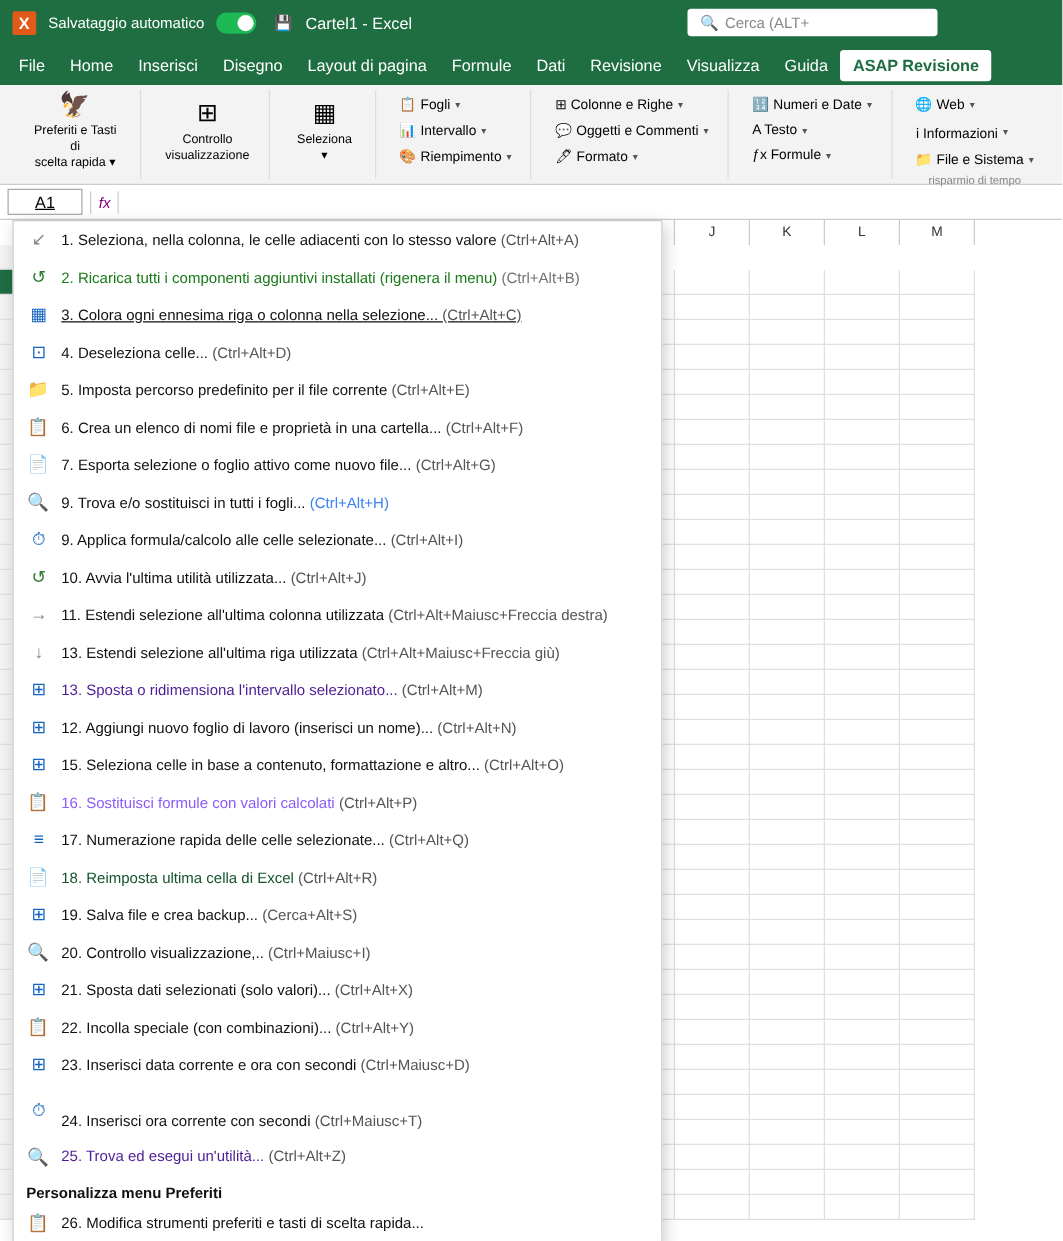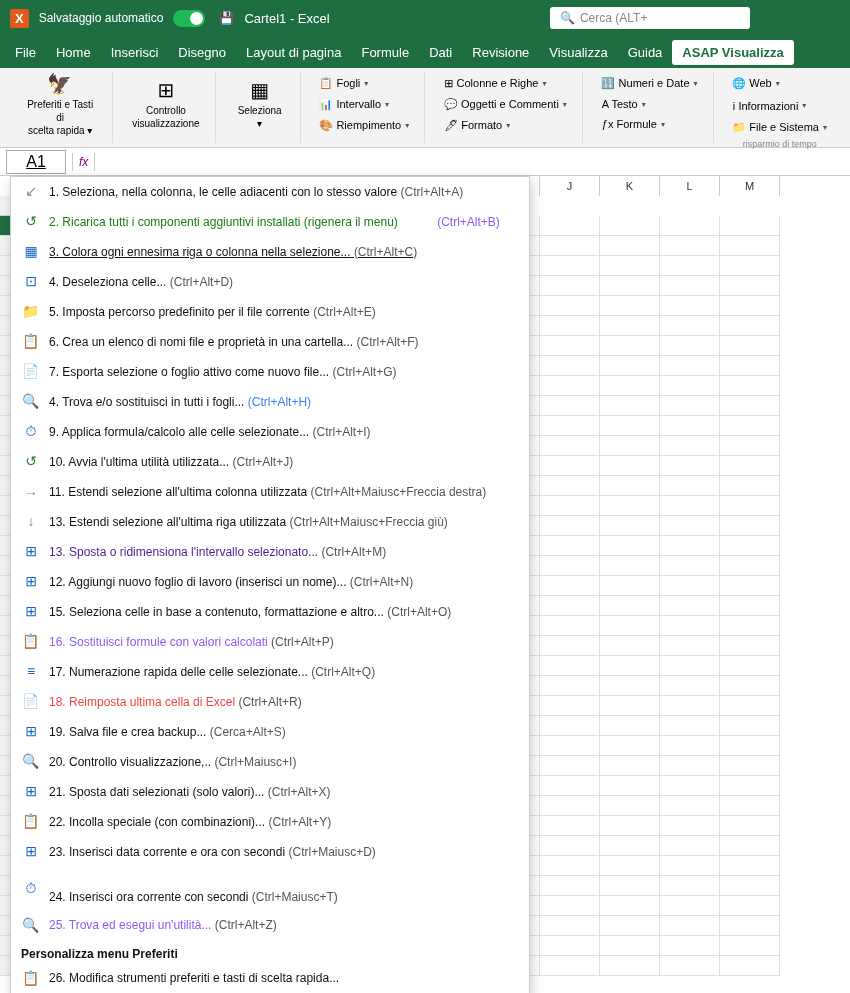--- a/index.html
+++ b/index.html
@@ -235,21 +235,21 @@
   <div class="menubar-item">File</div>
   <div class="menubar-item">Home</div>
   <div class="menubar-item">Inserisci</div>
   <div class="menubar-item">Disegno</div>
   <div class="menubar-item">Layout di pagina</div>
   <div class="menubar-item">Formule</div>
   <div class="menubar-item">Dati</div>
   <div class="menubar-item">Revisione</div>
   <div class="menubar-item">Visualizza</div>
   <div class="menubar-item">Guida</div>
-  <div class="menubar-item active">ASAP Visualizza</div>
+  <div class="menubar-item active">ASAP Revisione</div>
 </div>
 
 <div class="ribbon">
 
   <div class="ribbon-group">
     <div class="ribbon-btn-large">
       <div class="ribbon-icon-large" style="color:#e25a1a;">🦅</div>
       <div style="font-size:10px; text-align:center; line-height:1.3;">Preferiti e Tasti di<br>scelta rapida ▾</div>
     </div>
   </div>
@@ -293,21 +293,21 @@
     <div class="ribbon-small-group">
       <div class="ribbon-btn-small">🌐 Web <span class="chevron">▾</span></div>
       <div class="ribbon-btn-small">ℹ Informazioni <span class="chevron">▾</span></div>
       <div class="ribbon-btn-small">📁 File e Sistema <span class="chevron">▾</span></div>
     </div>
     <div style="font-size:9px; color:#888; margin-top:auto;">risparmio di tempo</div>
   </div>
 </div>
 
 <div class="formula-bar">
-  <input class="formula-bar-name" value="A1" style="font-size: 16px; text-decoration: underline;">
+  <input class="formula-bar-name" value="A1" style="font-size: 13px; text-decoration: underline;">
   <span class="formula-bar-divider"></span>
   <span class="formula-bar-fx">fx</span>
   <span class="formula-bar-divider"></span>
   <input class="formula-bar-input" value="" style="">
 </div>
 
 <div class="excel-area">
 
   <div style="flex:1; overflow:hidden; position:relative;">
 
@@ -946,21 +946,21 @@
   </div>
 
   <div class="dropdown-overlay" id="dropdownMenu" style="top:0; left:10px;">
     <div id="menuItemsContainer">
         <div class="menu-item">
           <span class="menu-item-icon" style="color: rgb(136, 136, 136);">↙</span>
           <span class="menu-item-text" style="color: rgb(17, 17, 17);"><span style="color:#111;">1. Seleziona, nella colonna, le celle adiacenti con lo stesso valore</span> <span style="color:#555;">(Ctrl+Alt+A)</span></span>
         </div>
         <div class="menu-item">
           <span class="menu-item-icon" style="color: rgb(46, 125, 50);">↺</span>
-          <span class="menu-item-text" style="color: rgb(26, 122, 26);"><span style="color:#1a7a1a;">2. Ricarica tutti i componenti aggiuntivi installati (rigenera il menu)</span> <span style="color:#8b5cf6;margin-left:36px;">(Ctrl+Alt+B)</span></span>
+          <span class="menu-item-text" style="color: rgb(26, 122, 26);"><span style="color:#1a7a1a;">2. Ricarica tutti i componenti aggiuntivi installati (rigenera il menu)</span> <span style="color:#737373;">(Ctrl+Alt+B)</span></span>
         </div>
         <div class="menu-item">
           <span class="menu-item-icon" style="color: rgb(21, 101, 192);">▦</span>
           <span class="menu-item-text" style="color: rgb(17, 17, 17); text-decoration: underline;"><span style="color:#111;">3. Colora ogni ennesima riga o colonna nella selezione...</span> <span style="color:#555;">(Ctrl+Alt+C)</span></span>
         </div>
         <div class="menu-item">
           <span class="menu-item-icon" style="color: rgb(21, 101, 192);">⊡</span>
           <span class="menu-item-text" style="color: rgb(17, 17, 17);"><span style="color:#111;">4. Deseleziona celle...</span> <span style="color:#555;">(Ctrl+Alt+D)</span></span>
         </div>
         <div class="menu-item">
@@ -970,21 +970,21 @@
         <div class="menu-item">
           <span class="menu-item-icon" style="color: rgb(21, 101, 192);">📋</span>
           <span class="menu-item-text" style="color: rgb(17, 17, 17);"><span style="color:#111;">6. Crea un elenco di nomi file e proprietà in una cartella...</span> <span style="color:#555;">(Ctrl+Alt+F)</span></span>
         </div>
         <div class="menu-item">
           <span class="menu-item-icon" style="color: rgb(136, 136, 136);">📄</span>
           <span class="menu-item-text" style="color: rgb(17, 17, 17);"><span style="color:#111;">7. Esporta selezione o foglio attivo come nuovo file...</span> <span style="color:#555;">(Ctrl+Alt+G)</span></span>
         </div>
         <div class="menu-item">
           <span class="menu-item-icon" style="color: rgb(136, 136, 136);">🔍</span>
-          <span class="menu-item-text" style="color: rgb(17, 17, 17);"><span style="color:#111;">4. Trova e/o sostituisci in tutti i fogli...</span> <span style="color:#3b82f6;">(Ctrl+Alt+H)</span></span>
+          <span class="menu-item-text" style="color: rgb(17, 17, 17);"><span style="color:#111;">9. Trova e/o sostituisci in tutti i fogli...</span> <span style="color:#3b82f6;">(Ctrl+Alt+H)</span></span>
         </div>
         <div class="menu-item">
           <span class="menu-item-icon" style="color: rgb(21, 101, 192);">⏱</span>
           <span class="menu-item-text" style="color: rgb(17, 17, 17);"><span style="color:#111;">9. Applica formula/calcolo alle celle selezionate...</span> <span style="color:#555;">(Ctrl+Alt+I)</span></span>
         </div>
         <div class="menu-item">
           <span class="menu-item-icon" style="color: rgb(46, 125, 50);">↺</span>
           <span class="menu-item-text" style="color: rgb(17, 17, 17);"><span style="color:#111;">10. Avvia l'ultima utilità utilizzata...</span> <span style="color:#555;">(Ctrl+Alt+J)</span></span>
         </div>
         <div class="menu-item">
@@ -1010,21 +1010,21 @@
         <div class="menu-item">
           <span class="menu-item-icon" style="color: rgb(230, 81, 0);">📋</span>
           <span class="menu-item-text" style="color: rgb(17, 17, 17);"><span style="color:#8b5cf6;">16. Sostituisci formule con valori calcolati</span> <span style="color:#555;">(Ctrl+Alt+P)</span></span>
         </div>
         <div class="menu-item">
           <span class="menu-item-icon" style="color: rgb(21, 101, 192);">≡</span>
           <span class="menu-item-text" style="color: rgb(17, 17, 17);"><span style="color:#111;">17. Numerazione rapida delle celle selezionate...</span> <span style="color:#555;">(Ctrl+Alt+Q)</span></span>
         </div>
         <div class="menu-item">
           <span class="menu-item-icon" style="color: rgb(136, 136, 136);">📄</span>
-          <span class="menu-item-text" style="color: rgb(17, 17, 17);"><span style="color:#ef4444;">18. Reimposta ultima cella di Excel</span> <span style="color:#555;">(Ctrl+Alt+R)</span></span>
+          <span class="menu-item-text" style="color: rgb(17, 17, 17);"><span style="color:#14532d;">18. Reimposta ultima cella di Excel</span> <span style="color:#555;">(Ctrl+Alt+R)</span></span>
         </div>
         <div class="menu-item">
           <span class="menu-item-icon" style="color: rgb(21, 101, 192);">⊞</span>
           <span class="menu-item-text" style="color: rgb(17, 17, 17);"><span style="color:#111;">19. Salva file e crea backup...</span> <span style="color:#555;">(Cerca+Alt+S)</span></span>
         </div>
         <div class="menu-item">
           <span class="menu-item-icon" style="color: rgb(136, 136, 136);">🔍</span>
           <span class="menu-item-text" style="color: rgb(17, 17, 17);"><span style="color:#111;">20. Controllo visualizzazione,..  </span> <span style="color:#555;">(Ctrl+Maiusc+I)</span></span>
         </div>
         <div class="menu-item">
@@ -1038,21 +1038,21 @@
         <div class="menu-item">
           <span class="menu-item-icon" style="color: rgb(21, 101, 192);">⊞</span>
           <span class="menu-item-text" style="color: rgb(17, 17, 17);"><span style="color:#111;">23. Inserisci data corrente e ora con secondi</span> <span style="color:#555;">(Ctrl+Maiusc+D)</span></span>
         </div>
         <div class="menu-item">
           <span class="menu-item-icon" style="color: rgb(21, 101, 192);">⏱</span>
           <span class="menu-item-text" style="color: rgb(17, 17, 17); margin-top: 17px;"><span style="color:#111;">24. Inserisci ora corrente con secondi</span> <span style="color:#555;">(Ctrl+Maiusc+T)</span></span>
         </div>
         <div class="menu-item">
           <span class="menu-item-icon" style="color: rgb(21, 101, 192);">🔍</span>
-          <span class="menu-item-text" style="color: rgb(17, 17, 17);"><span style="color:#8b5cf6;text-align:right;">25. Trova ed esegui un'utilità...</span> <span style="color:#555;">(Ctrl+Alt+Z)</span></span>
+          <span class="menu-item-text" style="color: rgb(17, 17, 17);"><span style="color:#4c1d95;text-align:right;">25. Trova ed esegui un'utilità...</span> <span style="color:#555;">(Ctrl+Alt+Z)</span></span>
         </div>
         <div class="menu-section-header">Personalizza menu Preferiti</div>
         <div class="menu-item">
           <span class="menu-item-icon" style="color: rgb(230, 81, 0);">📋</span>
           <span class="menu-item-text">26. Modifica strumenti preferiti e tasti di scelta rapida...</span>
         </div>
       </div>
   </div>
 </div>
 

